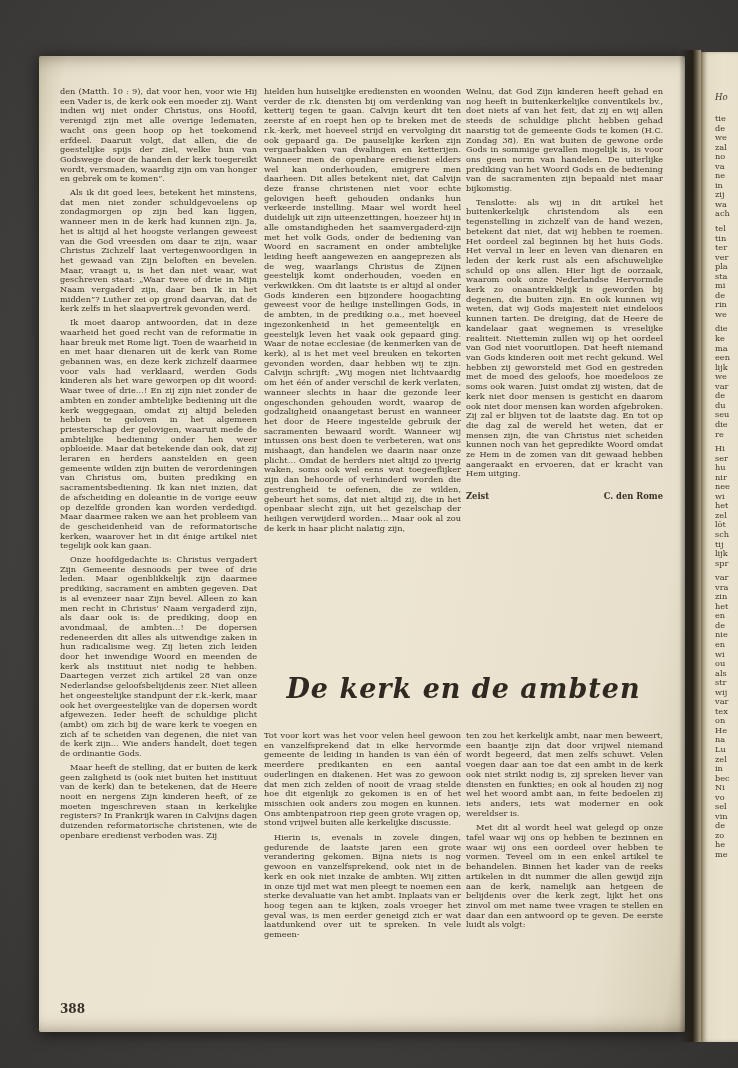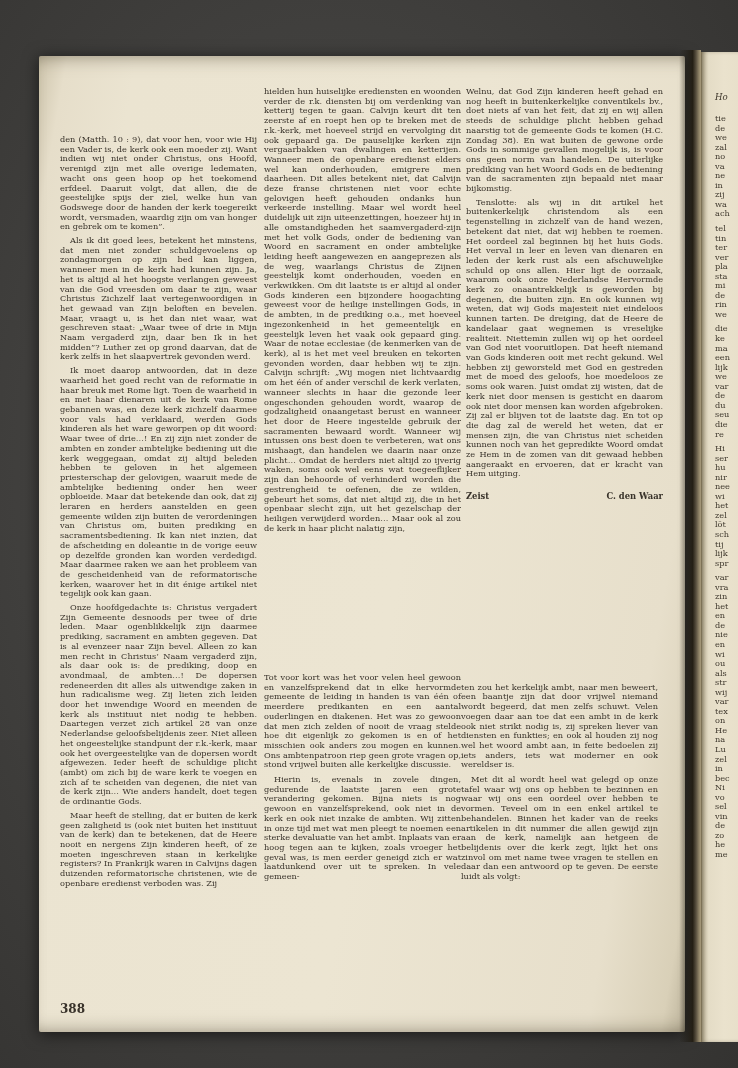--- a/index.html
+++ b/index.html
@@ -13,31 +13,31 @@
     background:linear-gradient(100deg,#cfc6ae 0%,#e6deca 3.5%,#ebe4d1 12%,#ece5d2 55%,#e7dfcb 88%,#d9d0b8 97%,#bdb49c 100%);
     box-shadow:0 2px 16px rgba(0,0,0,.6), inset 0 14px 18px -14px rgba(70,60,40,.55), inset 0 -14px 18px -14px rgba(70,60,40,.5);
     border-radius:2px;
   }
   .col{
     position:absolute;width:197px;color:#38322a;
     font-size:8.2px;line-height:9.7px;text-align:justify;
   }
   .col p{margin:0 0 4px 0;text-indent:10px;}
   .col p:first-child{text-indent:0;}
-  .col-1{left:21px;top:31px;margin-top:48px;}
+  .col-1{left:21px;top:31px;}
   .col-2{left:225px;top:31px;}
   .col-3{left:427px;top:31px;}
   .sig-row{display:flex;justify-content:space-between;margin-top:13px;font-size:8.4px;font-weight:bold;}
   .article2{position:absolute;left:225px;top:617px;width:399px;}
   .article2-title{
     text-align:center;margin:0 0 26px 0;
     font-style:italic;font-weight:bold;font-size:27px;line-height:32px;
     letter-spacing:1px;color:#2f2a21;
   }
-  .article2-cols{display:flex;align-items:flex-end;}
+  .article2-cols{display:flex;gap:5px;}
   .article2-cols .acol{
     width:197px;color:#38322a;font-size:8.2px;line-height:9.7px;text-align:justify;
   }
   .acol p{margin:0 0 5px 0;text-indent:10px;}
   .acol p:first-child{text-indent:0;}
   .page-num{position:absolute;left:21px;top:946px;font-size:12px;font-weight:bold;color:#38322a;}
   .gutter{
     position:absolute;left:679px;top:50px;width:22px;height:992px;
     background:linear-gradient(90deg, rgba(40,35,25,0) 0%, rgba(30,26,18,.55) 40%, #241f15 62%, #5a5140 78%, #93876a 92%, #a89b7c 100%);
   }
@@ -75,25 +75,26 @@
       <p>hielden hun huiselijke erediensten en woonden verder de r.k. diensten bij om verdenking van ketterij tegen te gaan. Calvijn keurt dit ten zeerste af en roept hen op te breken met de r.k.-kerk, met hoeveel strijd en vervolging dit ook gepaard ga. De pauselijke kerken zijn vergaarbakken van dwalingen en ketterijen. Wanneer men de openbare eredienst elders wel kan onderhouden, emigrere men daarheen. Dit alles betekent niet, dat Calvijn deze franse christenen niet voor echte gelovigen heeft gehouden ondanks hun verkeerde instelling. Maar wel wordt heel duidelijk uit zijn uiteenzettingen, hoezeer hij in alle omstandigheden het saamvergaderd-zijn met het volk Gods, onder de bediening van Woord en sacrament en onder ambtelijke leiding heeft aangewezen en aangeprezen als de weg, waarlangs Christus de Zijnen geestelijk komt onderhouden, voeden en verkwikken. Om dit laatste is er altijd al onder Gods kinderen een bijzondere hoogachting geweest voor de heilige instellingen Gods, in de ambten, in de prediking o.a., met hoeveel ingezonkenheid in het gemeentelijk en geestelijk leven het vaak ook gepaard ging. Waar de notae ecclesiae (de kenmerken van de kerk), al is het met veel breuken en tekorten gevonden worden, daar hebben wij te zijn. Calvijn schrijft: „Wij mogen niet lichtvaardig om het één of ander verschil de kerk verlaten, wanneer slechts in haar die gezonde leer ongeschonden gehouden wordt, waarop de godzaligheid onaangetast berust en wanneer het door de Heere ingestelde gebruik der sacramenten bewaard wordt. Wanneer wij intussen ons best doen te verbeteren, wat ons mishaagt, dan handelen we daarin naar onze plicht… Omdat de herders niet altijd zo ijverig waken, soms ook wel eens wat toegeeflijker zijn dan behoorde of verhinderd worden die gestrengheid te oefenen, die ze wilden, gebeurt het soms, dat niet altijd zij, die in het openbaar slecht zijn, uit het gezelschap der heiligen verwijderd worden… Maar ook al zou de kerk in haar plicht nalatig zijn,</p>
     </div>
 
   <div class="col col-3">
     <div>
         <p>Welnu, dat God Zijn kinderen heeft gehad en nog heeft in buitenkerkelijke conventikels bv., doet niets af van het feit, dat zij en wij allen steeds de schuldige plicht hebben gehad naarstig tot de gemeente Gods te komen (H.C. Zondag 38). En wat buiten de gewone orde Gods in sommige gevallen mogelijk is, is voor ons geen norm van handelen. De uiterlijke prediking van het Woord Gods en de bediening van de sacramenten zijn bepaald niet maar bijkomstig.</p>
         <p>Tenslotte: als wij in dit artikel het buitenkerkelijk christendom als een tegenstelling in zichzelf van de hand wezen, betekent dat niet, dat wij hebben te roemen. Het oordeel zal beginnen bij het huis Gods. Het verval in leer en leven van dienaren en leden der kerk rust als een afschuwelijke schuld op ons allen. Hier ligt de oorzaak, waarom ook onze Nederlandse Hervormde kerk zo onaantrekkelijk is geworden bij degenen, die buiten zijn. En ook kunnen wij weten, dat wij Gods majesteit niet eindeloos kunnen tarten. De dreiging, dat de Heere de kandelaar gaat wegnemen is vreselijke realiteit. Niettemin zullen wij op het oordeel van God niet vooruitlopen. Dat heeft niemand van Gods kinderen ooit met recht gekund. Wel hebben zij geworsteld met God en gestreden met de moed des geloofs, hoe moedeloos ze soms ook waren. Juist omdat zij wisten, dat de kerk niet door mensen is gesticht en daarom ook niet door mensen kan worden afgebroken. Zij zal er blijven tot de laatste dag. En tot op die dag zal de wereld het weten, dat er mensen zijn, die van Christus niet scheiden kunnen noch van het gepredikte Woord omdat ze Hem in de zomen van dit gewaad hebben aangeraakt en ervoeren, dat er kracht van Hem uitging.</p>
       </div>
     <div class="sig-row">
       <span>Zeist</span>
-      <span>C. den Waar</span>
+      <span>C. den Rome</span>
     </div>
   </div>
 
   <div class="article2">
+    <h1 class="article2-title">De kerk en de ambten</h1>
     <div class="article2-cols">
       <div class="acol">
           <p>Tot voor kort was het voor velen heel gewoon en vanzelfsprekend dat in elke hervormde gemeente de leiding in handen is van één of meerdere predikanten en een aantal ouderlingen en diakenen. Het was zo gewoon dat men zich zelden of nooit de vraag stelde hoe dit eigenlijk zo gekomen is en of het misschien ook anders zou mogen en kunnen. Ons ambtenpatroon riep geen grote vragen op, stond vrijwel buiten alle kerkelijke discussie.</p>
           <p>Hierin is, evenals in zovele dingen, gedurende de laatste jaren een grote verandering gekomen. Bijna niets is nog gewoon en vanzelfsprekend, ook niet in de kerk en ook niet inzake de ambten. Wij zitten in onze tijd met wat men pleegt te noemen een sterke devaluatie van het ambt. Inplaats van er hoog tegen aan te kijken, zoals vroeger het geval was, is men eerder geneigd zich er wat laatdunkend over uit te spreken. In vele gemeen-</p>
         </div>
       <div class="acol">
           <p>ten zou het kerkelijk ambt, naar men beweert, een baantje zijn dat door vrijwel niemand wordt begeerd, dat men zelfs schuwt. Velen voegen daar aan toe dat een ambt in de kerk ook niet strikt nodig is, zij spreken liever van diensten en funkties; en ook al houden zij nog wel het woord ambt aan, in feite bedoelen zij iets anders, iets wat moderner en ook wereldser is.</p>
           <p>Met dit al wordt heel wat gelegd op onze tafel waar wij ons op hebben te bezinnen en waar wij ons een oordeel over hebben te vormen. Teveel om in een enkel artikel te behandelen. Binnen het kader van de reeks artikelen in dit nummer die allen gewijd zijn aan de kerk, namelijk aan hetgeen de belijdenis over die kerk zegt, lijkt het ons zinvol om met name twee vragen te stellen en daar dan een antwoord op te geven. De eerste luidt als volgt:</p>
         </div>
     </div>

